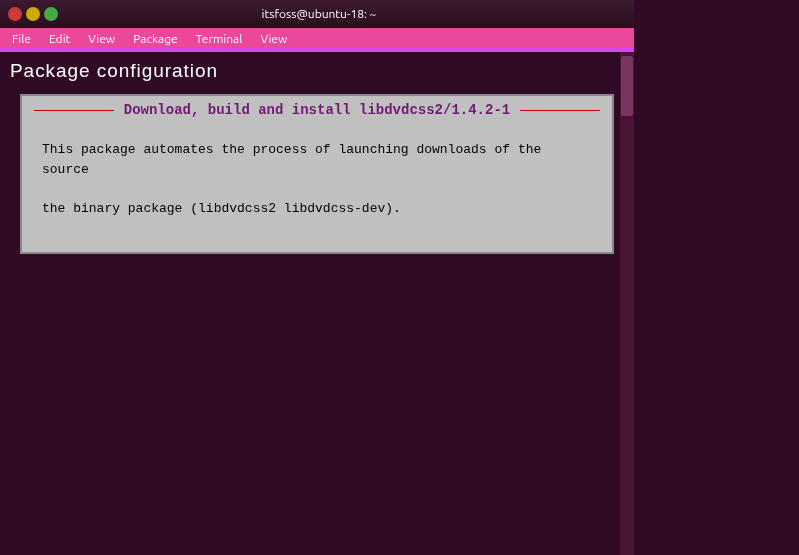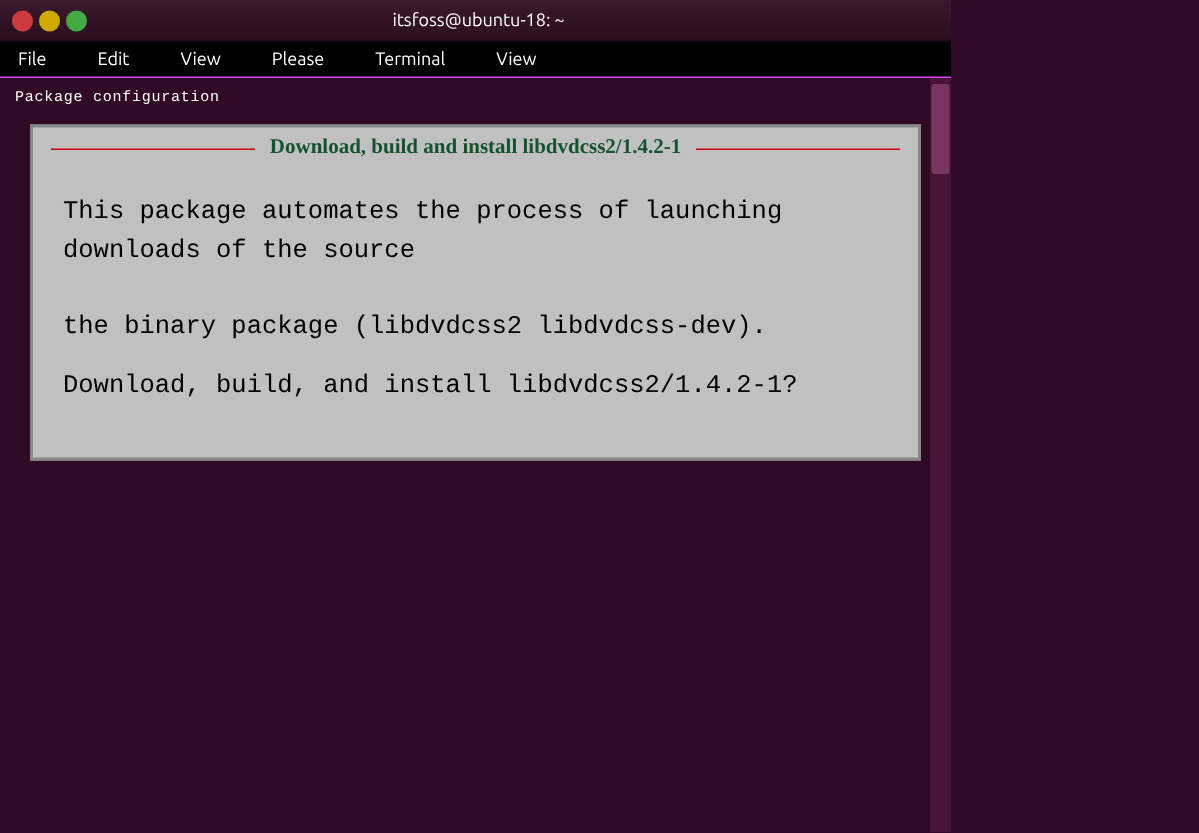--- a/index.html
+++ b/index.html
@@ -58,27 +58,27 @@
       align-items: center;
       justify-content: center;
       font-size: 9px;
     }
 
     .win-btn-close { background: #cc3b3b; }
     .win-btn-min { background: #ccaa00; }
     .win-btn-max { background: #44aa44; }
 
     .menu-bar {
-      background: #000000;
+      background: #ec4899;
       height: 24px;
       display: flex;
       align-items: center;
       padding: 0 4px;
-      gap: 18px;
-      border-bottom: 1px solid #d946ef;
+      gap: 2px;
+      border-bottom: 4px solid #d946ef;
     }
 
     .menu-item {
       color: #ffffff;
       font-size: 12px;
       font-family: Ubuntu, sans-serif;
       padding: 2px 8px;
       cursor: pointer;
       border-radius: 3px;
     }
@@ -86,22 +86,22 @@
     .terminal-body {
       flex: 1;
       background: #300a24;
       padding: 8px 10px;
       position: relative;
       overflow: hidden;
     }
 
     .pkg-title {
       color: #ffffff;
-      font-family: Liberation Mono, monospace;
-      font-size: 10px;
+      font-family: Liberation Sans, sans-serif;
+      font-size: 19px;
       margin-bottom: 12px;
       letter-spacing: 0.05em;
     }
 
     
     .dialog {
       background: #c0c0c0;
       border: 2px solid #888;
       margin: 0 10px;
       position: relative;
@@ -114,32 +114,32 @@
       gap: 0;
     }
 
     .dialog-title-line {
       flex: 1;
       height: 1px;
       background: #cc0000;
     }
 
     .dialog-title-text {
-      color: #14532d;
-      font-family: Liberation Serif, serif;
+      color: #701a75;
+      font-family: Liberation Mono, monospace;
       font-size: 14px;
       font-weight: bold;
       padding: 0 10px;
       white-space: nowrap;
     }
 
     .dialog-content {
       padding: 16px 20px 20px 20px;
       font-family: 'Courier New', Courier, monospace;
-      font-size: 17px;
+      font-size: 13px;
       color: #000000;
       line-height: 1.5;
     }
 
     .dialog-content p {
       margin-bottom: 14px;
     }
 
     .dialog-buttons {
       display: flex;
@@ -202,21 +202,21 @@
       <button class="win-btn win-btn-max"></button>
     </div>
     <span class="title-bar-text">itsfoss@ubuntu-18: ~</span>
     <div style="width:46px"></div>
   </div>
 
   <div class="menu-bar">
     <span class="menu-item">File</span>
     <span class="menu-item">Edit</span>
     <span class="menu-item">View</span>
-    <span class="menu-item">Please</span>
+    <span class="menu-item">Package</span>
     <span class="menu-item">Terminal</span>
     <span class="menu-item">View</span>
   </div>
 
   <div class="terminal-body">
     <div class="pkg-title">Package configuration</div>
 
     <div class="dialog">
 
       <div class="dialog-title-area">
@@ -224,21 +224,20 @@
         <span class="dialog-title-text">Download, build and install libdvdcss2/1.4.2-1</span>
         <div class="dialog-title-line"></div>
       </div>
 
       <div class="dialog-content">
         <p>
           <span>This package automates the process of launching downloads of the source</span><br>
           <br>
           <span>the binary package (libdvdcss2 libdvdcss-dev).</span>
         </p>
-        <p>Download, build, and install libdvdcss2/1.4.2-1?</p>
       </div>
 
     </div>
 
     <div class="scrollbar">
       <div class="scrollbar-thumb"></div>
     </div>
   </div>
 </div>
 

